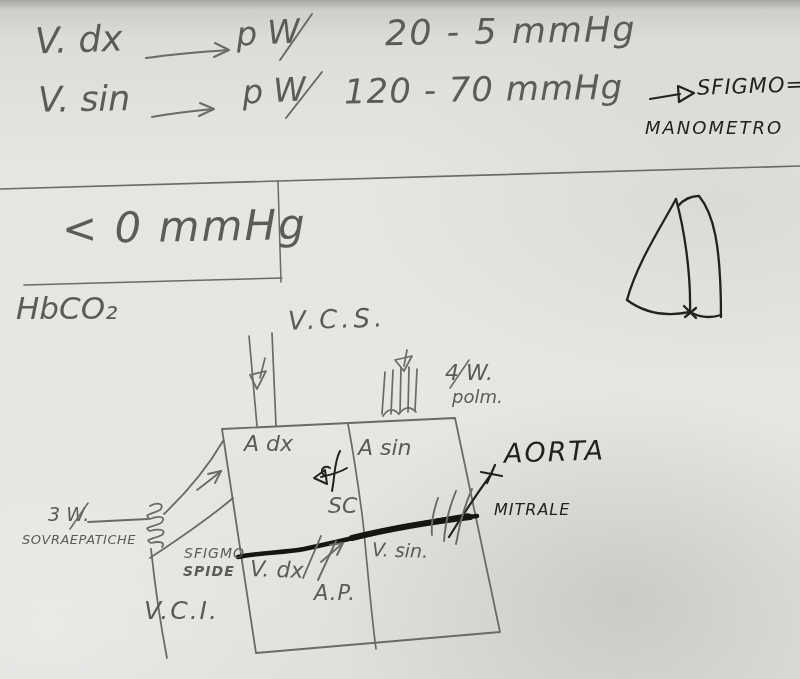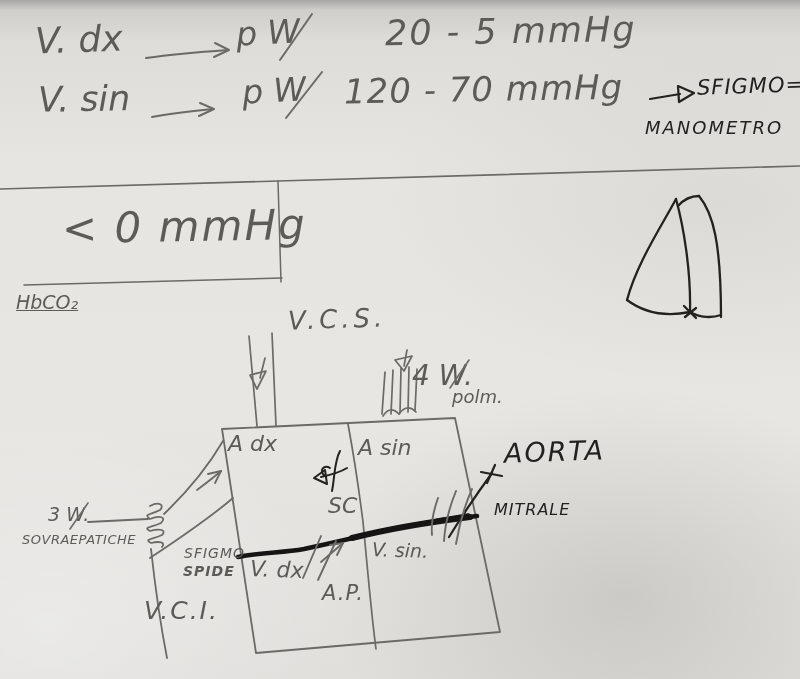--- a/index.html
+++ b/index.html
@@ -134,35 +134,35 @@
   <div class="hw" style="left:236px;top:16px;font-size:33px;transform:rotate(-3deg);">p W</div>
   <div class="hw" style="left:385px;top:14px;font-size:35px;transform:rotate(-1deg);letter-spacing:2px;">20 - 5 mmHg</div>
 
   <div class="hw" style="left:38px;top:82px;font-size:35px;transform:rotate(-1deg);">V. sin</div>
   <div class="hw" style="left:242px;top:74px;font-size:33px;transform:rotate(-3deg);">p W</div>
   <div class="hw" style="left:344px;top:72px;font-size:34px;transform:rotate(-1deg);letter-spacing:1px;">120 - 70 mmHg</div>
   <div class="hw ink-text" style="left:697px;top:76px;font-size:21px;letter-spacing:1px;transform:rotate(-2deg);">SFIGMO=</div>
   <div class="hw ink-text" style="left:645px;top:119px;font-size:18px;letter-spacing:2px;">MANOMETRO</div>
 
   <div class="hw" style="left:62px;top:206px;font-size:42px;transform:rotate(-1deg);letter-spacing:2px;">&lt; 0 mmHg</div>
-  <div class="hw" style="left:16px;top:293px;font-size:19px;text-decoration:underline;">HbCO₂</div>
+  <div class="hw" style="left:16px;top:293px;font-size:31px;">HbCO₂</div>
 
   <div class="hw" style="left:288px;top:306px;font-size:26px;letter-spacing:4px;transform:rotate(-2deg);">V.C.S.</div>
-  <div class="hw" style="left:412px;top:362px;font-size:28px;">4 W.</div>
+  <div class="hw" style="left:445px;top:362px;font-size:22px;">4 W.</div>
   <div class="hw" style="left:452px;top:388px;font-size:18px;">polm.</div>
-  <div class="hw" style="left:228px;top:433px;font-size:22px;">A dx</div>
+  <div class="hw" style="left:244px;top:433px;font-size:22px;">A dx</div>
   <div class="hw" style="left:358px;top:437px;font-size:22px;">A sin</div>
   <div class="hw ink-text" style="left:504px;top:438px;font-size:27px;letter-spacing:2px;transform:rotate(-2deg);">AORTA</div>
   <div class="hw ink-text" style="left:494px;top:502px;font-size:16px;letter-spacing:1px;">MITRALE</div>
   <div class="hw" style="left:328px;top:495px;font-size:22px;color:#47464​4;">SC</div>
   <div class="hw" style="left:184px;top:546px;font-size:14px;letter-spacing:1px;">SFIGMO</div>
   <div class="hw" style="left:183px;top:564px;font-size:14px;letter-spacing:1px;font-weight:bold;">SPIDE</div>
   <div class="hw" style="left:250px;top:559px;font-size:22px;transform:rotate(2deg);">V. dx</div>
   <div class="hw" style="left:372px;top:541px;font-size:19px;transform:rotate(2deg);">V. sin.</div>
-  <div class="hw" style="left:322px;top:583px;font-size:21px;letter-spacing:1px;">A.P.</div>
+  <div class="hw" style="left:314px;top:583px;font-size:21px;letter-spacing:1px;">A.P.</div>
   <div class="hw" style="left:144px;top:598px;font-size:25px;letter-spacing:2px;">V.C.I.</div>
   <div class="hw" style="left:48px;top:505px;font-size:19px;">3 W.</div>
   <div class="hw" style="left:22px;top:533px;font-size:13px;letter-spacing:0.5px;">SOVRAEPATICHE</div>
 
   <svg width="800" height="679" viewBox="0 0 800 679">
     <path class="pencil" stroke-width="1.6" d="M469,360 L450,388"></path>
     <path class="pencil" stroke-width="1.6" d="M88,503 L70,529"></path>
   </svg>
 </div>
 

